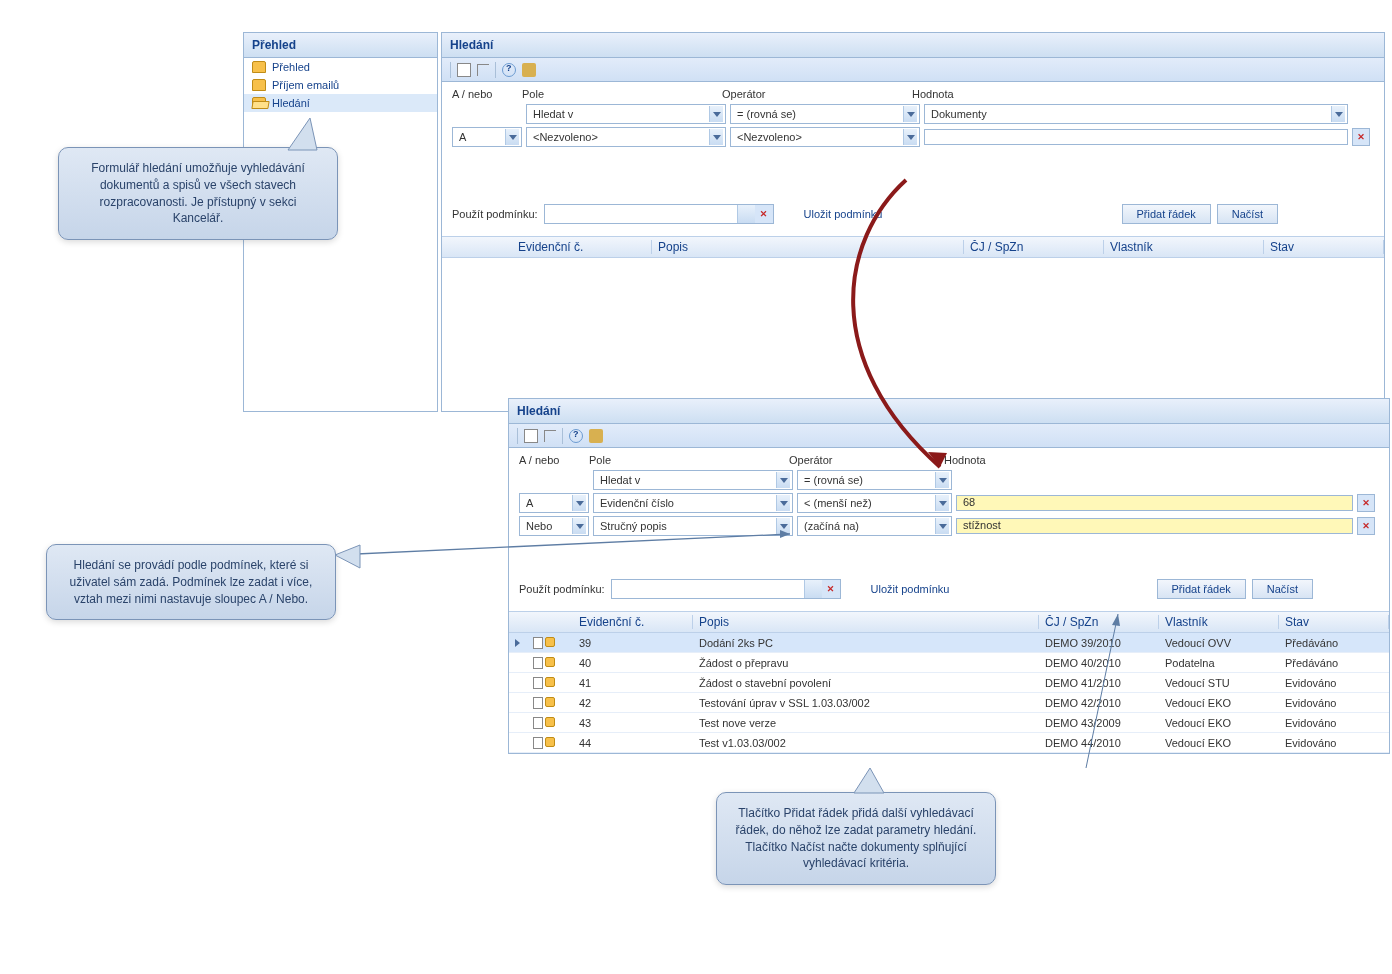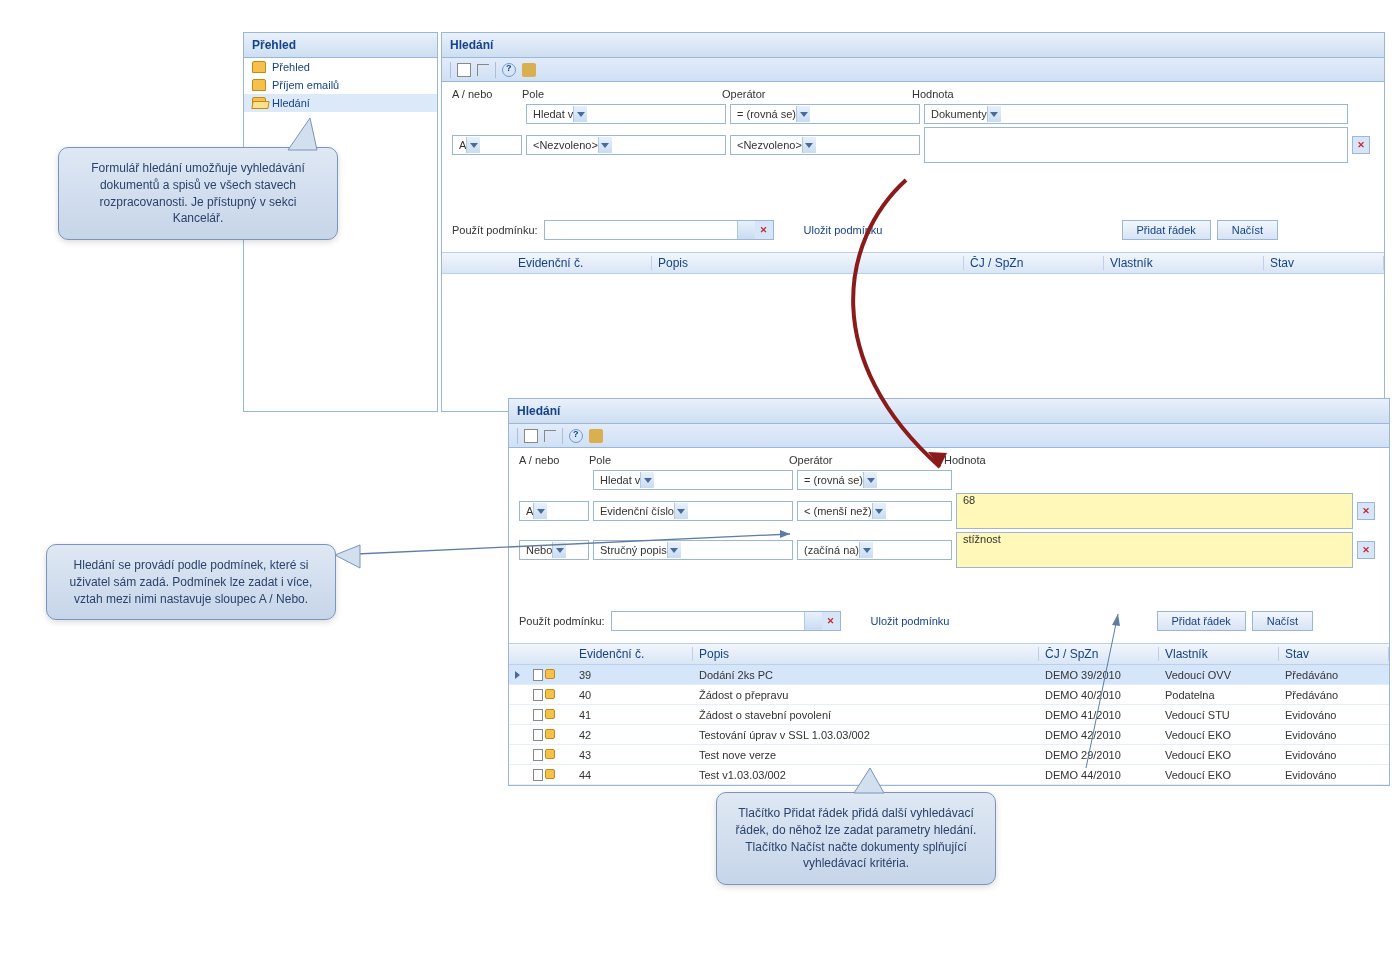--- a/index.html
+++ b/index.html
@@ -97,42 +97,42 @@
   display: grid;
   grid-template-columns: 70px 200px 190px 1fr 20px;
   gap: 4px;
   margin-bottom: 3px;
   align-items: center;
 }
 .combo {
   border: 1px solid #9cb7d6;
   background: #fff;
   height: 20px;
-  display: flex; align-items: center; 
+  display: flex; align-items: center; justify-content: space-between;
   padding: 0 2px 0 6px;
   font-size: 11px;
   color: #333;
   cursor: pointer;
 }
 .combo .arrow {
   width: 14px; height: 16px;
   background: linear-gradient(#e8f1fb,#c9dcf2);
   border-left: 1px solid #b0c9e5;
   display: flex; align-items: center; justify-content: center;
 }
 .combo .arrow::after {
   content: ""; width: 0; height: 0;
   border-left: 4px solid transparent;
   border-right: 4px solid transparent;
   border-top: 5px solid #4a6b9a;
 }
 .txt-input {
   border: 1px solid #9cb7d6;
   background: #fff;
-  height: 36px;
+  height: 16px;
   padding: 0 6px;
   font-size: 11px;
   color: #333;
 }
 .txt-input.highlight { background: #fff8b8; }
 .del-btn {
   width: 18px; height: 18px;
   background: #d6e5f8;
   border: 1px solid #9cb7d6;
   display: flex; align-items: center; justify-content: center;
@@ -482,21 +482,21 @@
           <div class="gc">Evidováno</div>
         </div>
         <div class="grid-row" style="grid-template-columns: 20px 44px 120px 1fr 120px 120px 110px;">
           <div class="gc"></div>
           <div class="gc icons">
             <span class="doc-icon"></span>
             <span class="lock-icon"></span>
           </div>
           <div class="gc">43</div>
           <div class="gc">Test nove verze</div>
-          <div class="gc">DEMO 29/2010</div>
+          <div class="gc">DEMO 43/2009</div>
           <div class="gc">Vedoucí EKO</div>
           <div class="gc">Evidováno</div>
         </div>
         <div class="grid-row" style="grid-template-columns: 20px 44px 120px 1fr 120px 120px 110px;">
           <div class="gc"></div>
           <div class="gc icons">
             <span class="doc-icon"></span>
             <span class="lock-icon"></span>
           </div>
           <div class="gc">44</div>

